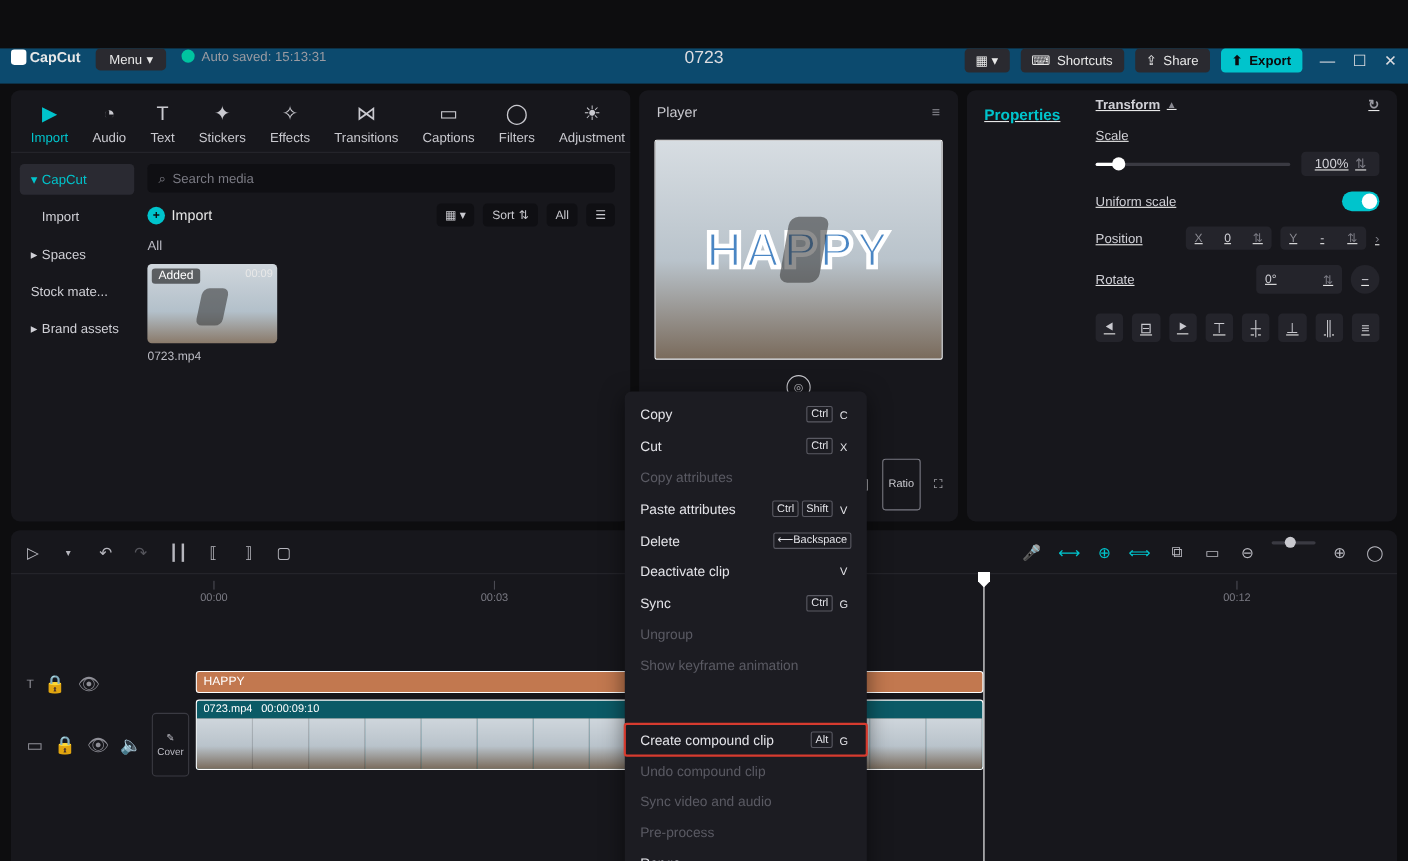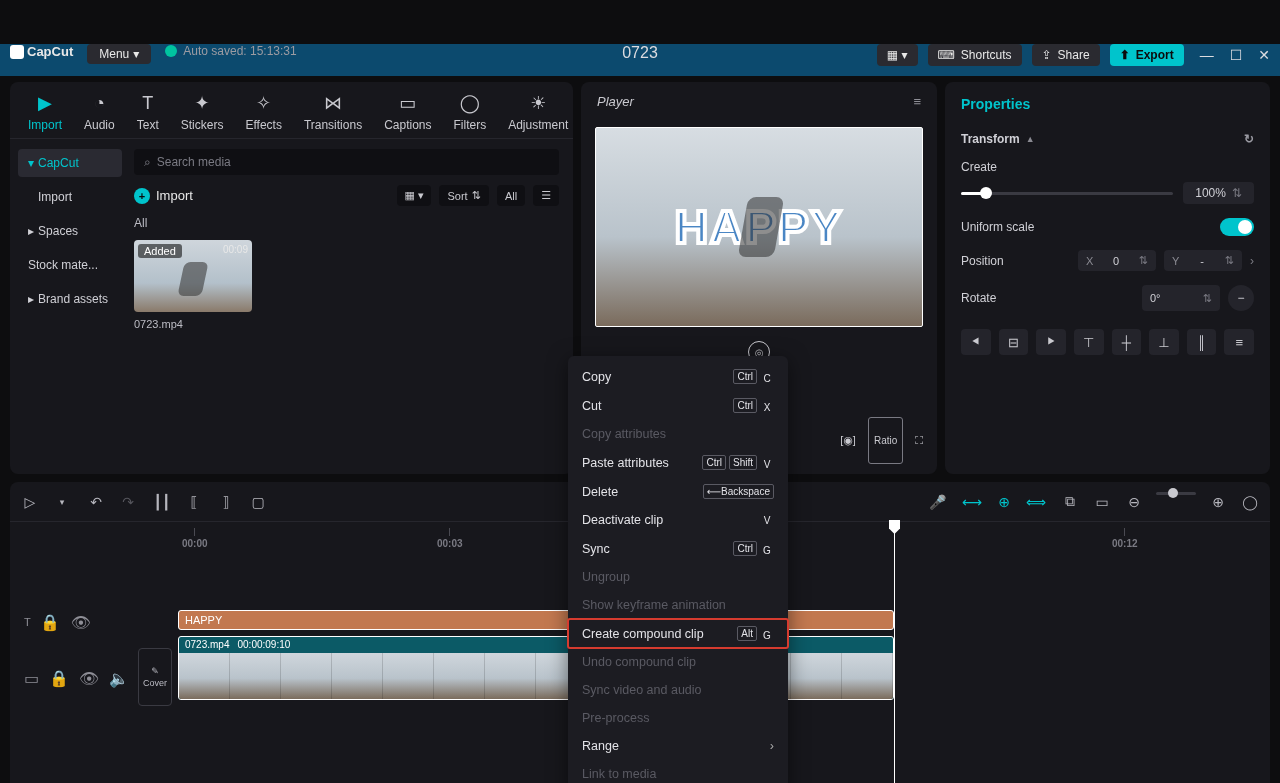--- a/index.html
+++ b/index.html
@@ -38,31 +38,31 @@
 .toolpills .p { background:#0f0f13; padding:4px 8px; border-radius:4px; font-size:11px; color:#c9c9cf; display:flex; align-items:center; gap:4px;}
 .all-label { margin-top: 10px; font-size: 12px; color: #bcbcc4; }
 .thumb { margin-top: 10px; width: 118px; }
 .thumb .img { height: 72px; border-radius: 4px; background: linear-gradient(180deg,#cfd6dc 0%,#b3c0ca 60%,#8a7a6a 100%); position: relative; overflow:hidden; }
 .thumb .img::after { content:""; position:absolute; left:40%; top:30%; width:24px; height:34px; background: rgba(60,60,60,.6); border-radius: 6px; transform: skewX(-12deg); }
 .thumb .badge { position: absolute; left: 4px; top: 4px; background: rgba(0,0,0,.55); color:#fff; font-size:11px; padding:1px 6px; border-radius:3px;}
 .thumb .dur { position:absolute; right:4px; top:4px; color:#e8e8e8; font-size:10px; }
 .thumb .name { font-size: 11px; color:#bcbcc4; margin-top:6px; }
 
 .player-panel { width: 356px; background:#17171c; border-radius:8px; margin: 6px 4px 0 4px; display:flex; flex-direction:column; }
-.panel-head { padding: 12px 16px; display:flex; align-items:flex-start; font-size:13px; color:#c9c9cf;font-style:italic; }
+.panel-head { padding: 12px 16px; display:flex; align-items:flex-start; font-size:13px; color:#c9c9cf; }
 .panel-head .burger { margin-left:auto; color:#8f8f97;}
 .preview { margin: 6px 14px; height: 200px; background: linear-gradient(180deg,#d7dde2 0%,#b9c3cb 55%,#7a6b5c 100%); border:1px solid #fff; position:relative; display:flex; align-items:center; justify-content:center; border-radius:2px; overflow:hidden;}
 .preview::before{content:"";position:absolute;left:45%;top:35%;width:36px;height:60px;background:rgba(50,50,50,.55);border-radius:8px;transform:skewX(-10deg);} 
 .happy { font-size: 46px; font-weight: 800; letter-spacing: 2px; color: #4a86c4; -webkit-text-stroke: 4px #fff; text-stroke:4px #fff; }
 .play-ctr { display:flex;align-items:center;justify-content:center;gap:14px;padding:8px;color:#c9c9cf;}
 .play-ctr .circ{width:22px;height:22px;border:1.5px solid #c9c9cf;border-radius:50%;display:flex;align-items:center;justify-content:center;font-size:10px;}
 .player-toolbar { margin-top:auto;display:flex;align-items:center;justify-content:flex-end;gap:12px;padding:10px 14px;color:#c9c9cf;font-size:11px;}
 .ratiobx{border:1px solid #7a7a83;border-radius:3px;padding:17px 5px;font-size:10px;}
 
-.props-panel { flex:1; background:#17171c;border-radius:8px;margin:6px 10px 0 4px;display:flex;flex-direction:column; }
+.props-panel { flex:1; background:#17171c;border-radius:8px;margin:6px 10px 0 4px;display:flex;flex-direction:row;text-decoration:underline; }
 .props-title { color:#00c4cc; font-size:14px; padding:14px 16px; font-weight:600;}
 .props-body { padding: 6px 16px 14px; display:flex; flex-direction:column; gap:14px; font-size:12px; color:#d0d0d6;}
 .row{display:flex;align-items:center;gap:10px;}
 .row .lab{flex:0 0 72px;}
 .slider{flex:1;height:3px;background:#3a3a42;border-radius:2px;position:relative;}
 .slider .fill{position:absolute;left:0;top:0;height:100%;width:12%;background:#fff;border-radius:2px;}
 .slider .knob{position:absolute;left:12%;top:50%;width:12px;height:12px;background:#fff;border-radius:50%;transform:translate(-50%,-50%);}
 .valbox{background:#24242b;border-radius:4px;padding:4px 12px;font-size:12px;display:flex;align-items:center;gap:6px;}
 .toggle{width:34px;height:18px;background:#00c4cc;border-radius:9px;position:relative;margin-left:auto;}
 .toggle::after{content:"";position:absolute;right:2px;top:2px;width:14px;height:14px;background:#fff;border-radius:50%;}
@@ -73,21 +73,21 @@
 .alignrow .b{flex:1;height:26px;background:#24242b;border-radius:4px;display:flex;align-items:center;justify-content:center;color:#c9c9cf;font-size:13px;}
 .reset{margin-left:auto;color:#9a9aa2;}
 .sectionhead{display:flex;align-items:center;gap:6px;font-weight:600;}
 
 
 .timeline { margin: 8px 10px 10px; background:#17171c; border-radius:8px; height: 336px; position:relative; overflow:hidden; }
 .tl-toolbar{height:40px;border-bottom:1px solid #26262d;display:flex;align-items:center;padding:0 10px;gap:14px;color:#b6b6bd;font-size:14px;}
 .tl-toolbar .grp{display:flex;gap:12px;}
 .tl-toolbar .spacer{flex:1;}
 .tl-toolbar .icbtn{width:20px;height:20px;display:flex;align-items:center;justify-content:center;}
-.ruler{height:26px;position:relative;color:#7a7a83;font-size:10px;font-weight:bold;}
+.ruler{height:26px;position:relative;color:#7a7a83;font-size:10px;}
 .ruler .tick{position:absolute;top:6px;display:flex;flex-direction:column;align-items:center;}
 .ruler .tick::before{content:"";width:1px;height:8px;background:#4a4a52;margin-bottom:2px;}
 .playhead{position:absolute;top:40px;bottom:0;width:1px;background:#fff;}
 .playhead::before{content:"";position:absolute;top:-2px;left:-5px;width:11px;height:14px;background:#fff;clip-path:polygon(0 0,100% 0,100% 60%,50% 100%,0 60%);}
 .tracks{position:absolute;left:0;right:0;top:66px;bottom:0;}
 .trackhdr{position:absolute;left:0;width:120px;display:flex;align-items:center;gap:10px;color:#8f8f97;padding-left:14px;}
 .track-text{top:62px;height:24px;}
 .track-vid{top:96px;height:68px;}
 .coverbtn{position:absolute;left:128px;width:34px;height:58px;border:1px solid #3a3a42;border-radius:4px;display:flex;flex-direction:column;align-items:center;justify-content:center;font-size:9px;color:#bcbcc4;gap:2px;}
 .textclip{position:absolute;height:20px;background:#c2784f;border:1px solid #fff;border-radius:3px;color:#fff;font-size:11px;display:flex;align-items:center;padding:0 6px;}
@@ -98,21 +98,21 @@
 .snapic{color:#00c4cc;}
 
 
 .ctx{position:absolute;left:568px;top:356px;width:220px;background:#1c1c22;border-radius:6px;padding:6px 0;box-shadow:0 4px 20px rgba(0,0,0,.5);font-size:12.5px;z-index:50;}
 .ctx .it{display:flex;align-items:center;padding:7px 14px;color:#e3e3e8;gap:8px;}
 .ctx .it.dis{color:#5a5a63;}
 .ctx .sc{margin-left:auto;display:flex;gap:3px;align-items:flex-end;font-size:10px;}
 .ctx .key{border:1px solid #5a5a63;border-radius:2px;padding:0 3px;min-width:14px;text-align:center;line-height:13px;}
 .ctx .keyw{border:1px solid #5a5a63;border-radius:2px;padding:0 3px;line-height:13px;}
 .ctx .ltr{width:14px;text-align:center;}
-.ctx .highlight{outline:2px solid #d63b2f;outline-offset:-1px;border-radius:2px;}
+.ctx .highlight{outline:2px solid #d63b2f;outline-offset:-1px;border-radius:2px;margin-top:39px;}
 .chev{margin-left:auto;color:#aaa;}
 </style>
 </head>
 <body>
 
 <div class="titlebar">
   <div class="logo">
     <span class="logo-icon"></span>
     <span>CapCut</span>
   </div>
@@ -256,21 +256,21 @@
 
   <div class="props-panel">
     <div class="props-title">Properties</div>
     <div class="props-body">
       <div class="sectionhead">
         <span>Transform</span>
         <span style="font-size:9px;color:#8a8a92;">▲</span>
         <span class="reset">↻</span>
       </div>
       <div>
-        <div style="margin-bottom:8px;">Create</div>
+        <div style="margin-bottom:8px;">Scale</div>
         <div class="row">
           <div class="slider">
               <div class="fill"></div>
               <div class="knob"></div>
             </div>
           <div class="valbox">
               <span>100%</span>
               <span style="color:#7a7a83;">⇅</span>
             </div>
         </div>

